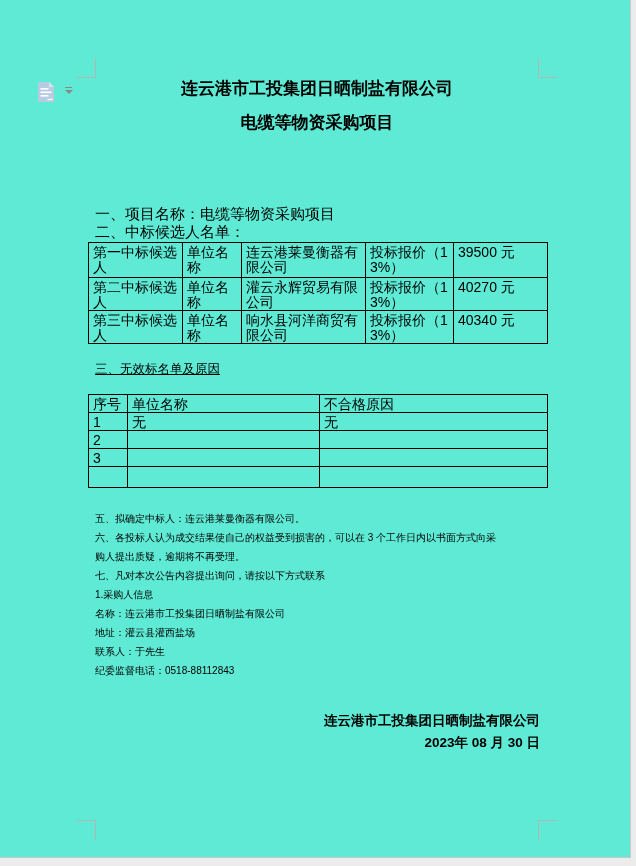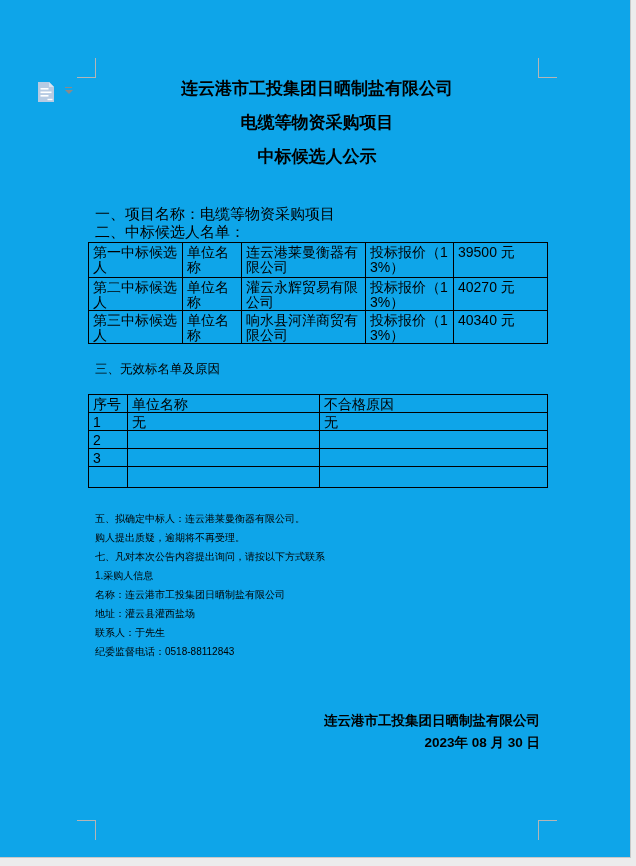--- a/index.html
+++ b/index.html
@@ -8,21 +8,21 @@
     font-family:"Liberation Sans", "DejaVu Sans", sans-serif;
     color:#000;
   }
   .canvas {
     position:relative; width:636px; height:866px;
     overflow:hidden; background:#ececec;
   }
   .page {
     position:absolute; left:0; top:0;
     width:630px; height:857px;
-    background:#0ea5e9;
+    background:#5eead4;
     border-right:1px solid #c9c9c9;
     border-bottom:1px solid #c9c9c9;
   }
   
   .crop { position:absolute; width:18px; height:19px; }
   .crop.tl { left:77px;  top:58px;  border-right:1px solid #b5b5b5; border-bottom:1px solid #b5b5b5; }
   .crop.tr { left:538px; top:58px;  border-left:1px solid #b5b5b5;  border-bottom:1px solid #b5b5b5; }
   .crop.bl { left:77px;  top:820px; border-right:1px solid #b5b5b5; border-top:1px solid #b5b5b5; }
   .crop.br { left:538px; top:820px; border-left:1px solid #b5b5b5;  border-top:1px solid #b5b5b5; }
 
@@ -37,21 +37,21 @@
     border-top:4px solid #8a8a8a;
   }
 
   .titles {
     position:absolute; left:88px; top:80px; width:458px;
     text-align:center; font-weight:bold; font-size:17px; line-height:18px;
   }
   .titles .t { margin-bottom:16px; }
 
   .sec-12 { position:absolute; left:95px; top:205px; width:452px; font-size:15px; line-height:18px; }
-  .sec-3  { position:absolute; left:95px; top:361px; width:452px; font-size:12.5px; }
+  .sec-3  { position:absolute; left:95px; top:361px; width:452px; font-size:12.5px;text-decoration:underline; }
 
   table { border-collapse:collapse; table-layout:fixed; position:absolute; }
   td {
     border:1px solid #000; font-size:14px; line-height:15px;
     padding:2px 4px 0 4px; vertical-align:top; overflow:hidden;
     word-break:break-all;
   }
   .tbl-candidates { left:88px; top:242px; width:459px; }
   .tbl-invalid    { left:88px; top:394px; width:459px; }
 
@@ -89,21 +89,20 @@
       </span>
       <span class="dd-arrow">
         <span class="bar"></span>
           <span class="tri"></span>
       </span>
     </div>
 
     <div class="titles">
       <div class="t">连云港市工投集团日晒制盐有限公司</div>
       <div class="t">电缆等物资采购项目</div>
-      <div class="t">中标候选人公示</div>
     </div>
 
     <div class="sec-12">
       <div>一、项目名称：电缆等物资采购项目</div>
       <div>二、中标候选人名单：</div>
     </div>
 
     <table class="tbl-candidates">
       <colgroup>
         <col style="width:94px">
@@ -169,20 +168,21 @@
       <tr style="height:21px">
         <td></td>
         <td></td>
         <td></td>
       </tr>
     </tbody>
       </table>
 
     <div class="body-text">
       <div>五、拟确定中标人：连云港莱曼衡器有限公司。</div>
+      <div>六、各投标人认为成交结果使自己的权益受到损害的，可以在 3 个工作日内以书面方式向采</div>
       <div>购人提出质疑，逾期将不再受理。</div>
       <div>七、凡对本次公告内容提出询问，请按以下方式联系</div>
       <div>1.采购人信息</div>
       <div>名称：连云港市工投集团日晒制盐有限公司</div>
       <div>地址：灌云县灌西盐场</div>
       <div>联系人：于先生</div>
       <div>纪委监督电话：0518-88112843</div>
     </div>
 
     <div class="signature">

